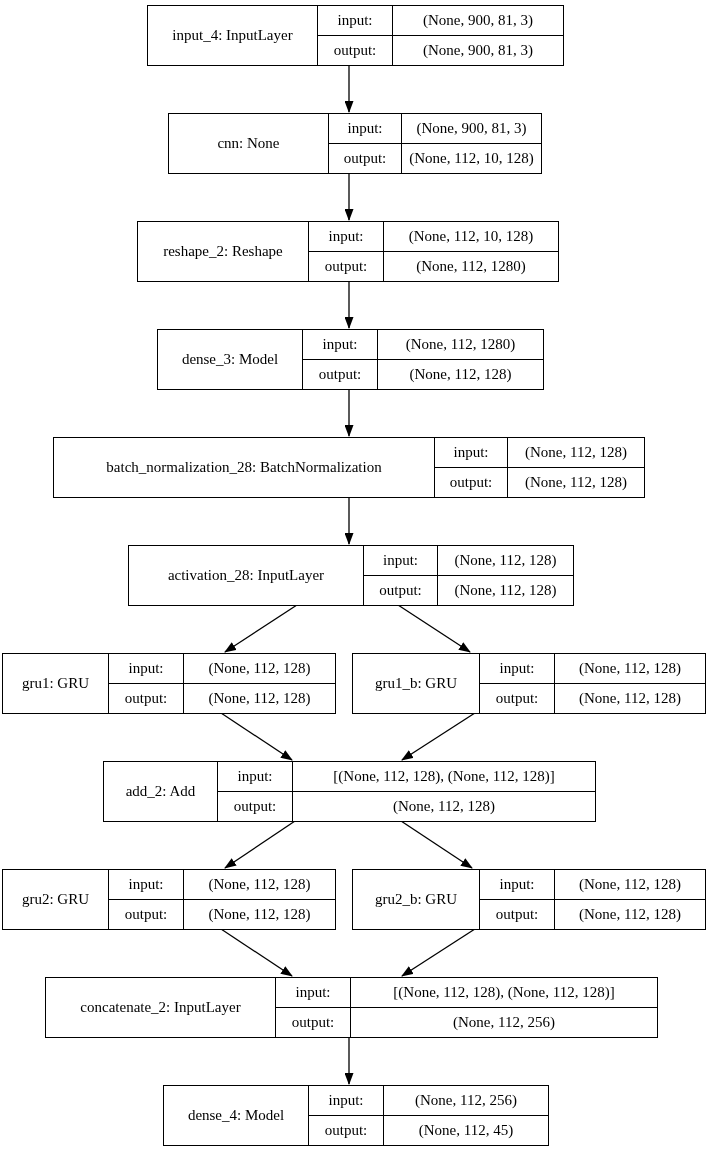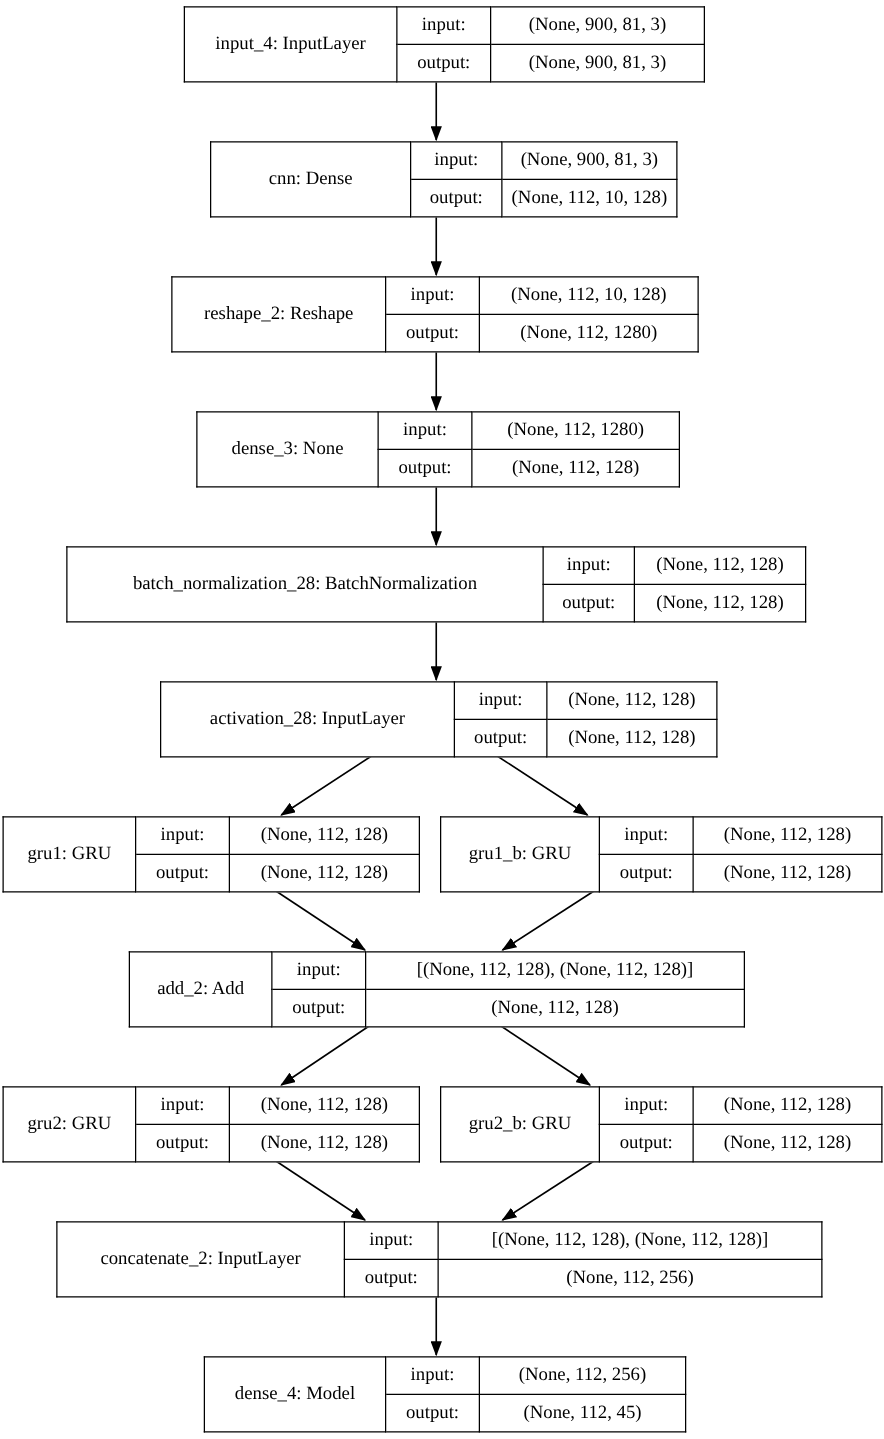--- a/index.html
+++ b/index.html
@@ -76,21 +76,21 @@
     </table>
 
     <table class="node" style="left: 168px; top: 113px; width: 373px;">
       <colgroup>
         <col class="c-lbl" style="width: 160px;">
         <col class="c-io" style="width: 73px;">
         <col class="c-val" style="width: 140px;">
       </colgroup>
       <tbody>
         <tr>
-          <td class="lbl" rowspan="2">cnn: Dense</td>
+          <td class="lbl" rowspan="2">cnn: None</td>
           <td class="io">input:</td>
           <td class="val">(None, 900, 81, 3)</td>
         </tr>
         <tr>
           <td class="io">output:</td>
           <td class="val">(None, 112, 10, 128)</td>
         </tr>
       </tbody>
     </table>
 
@@ -114,21 +114,21 @@
     </table>
 
     <table class="node" style="left: 157px; top: 329px; width: 386px;">
       <colgroup>
         <col class="c-lbl" style="width: 145px;">
         <col class="c-io" style="width: 75px;">
         <col class="c-val" style="width: 166px;">
       </colgroup>
       <tbody>
         <tr>
-          <td class="lbl" rowspan="2">dense_3: None</td>
+          <td class="lbl" rowspan="2">dense_3: Model</td>
           <td class="io">input:</td>
           <td class="val">(None, 112, 1280)</td>
         </tr>
         <tr>
           <td class="io">output:</td>
           <td class="val">(None, 112, 128)</td>
         </tr>
       </tbody>
     </table>
 

